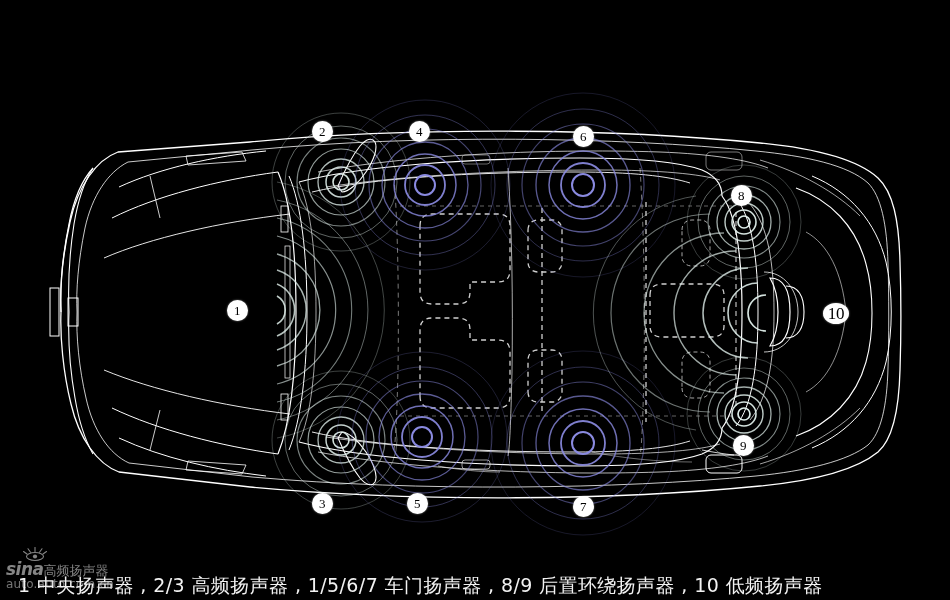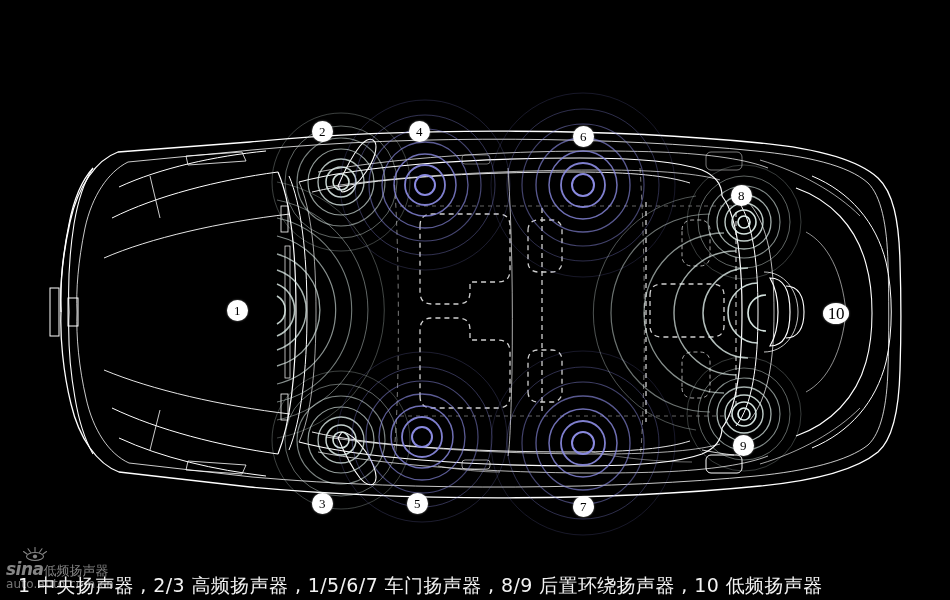--- a/index.html
+++ b/index.html
@@ -364,20 +364,20 @@
       <g stroke="#d8d8d8" stroke-width="2.2" stroke-linecap="round">
         <path d="M30 10 L30 2"></path>
         <path d="M21 11.5 L16 4.5"></path>
         <path d="M39 11.5 L44 4.5"></path>
         <path d="M14 15 L7 10"></path>
         <path d="M46 15 L53 10"></path>
       </g>
     </svg>
     <div class="wm-row">
       <span class="wm-sina">sina</span>
-      <span class="wm-cn">低频扬声器</span>
+      <span class="wm-cn">高频扬声器</span>
     </div>
     <div class="wm-url">auto.auto.com.cn</div>
   </div>
 
   <div id="caption">1 中央扬声器 , 2/3 高频扬声器 , 1/5/6/7 车门扬声器 , 8/9 后置环绕扬声器 , 10 低频扬声器</div>
 
 </div>
 
 </body></html>

